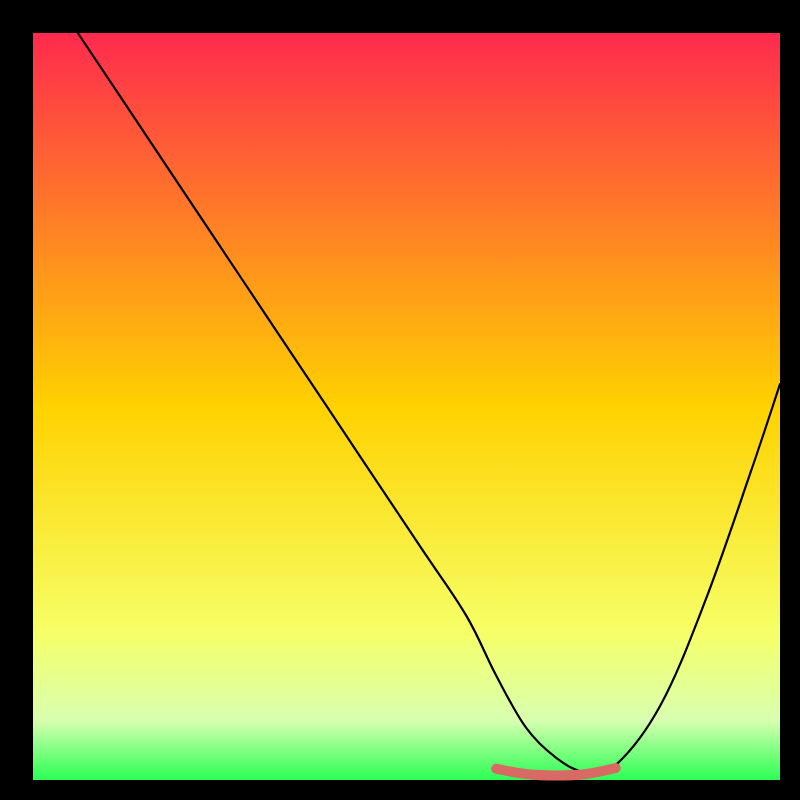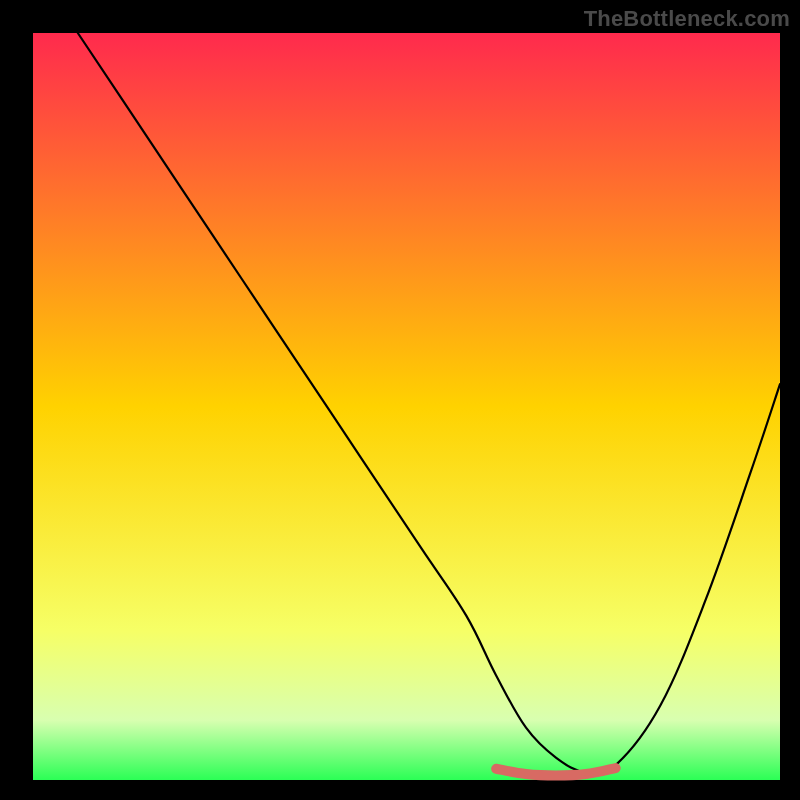--- a/index.html
+++ b/index.html
@@ -31,21 +31,20 @@
   svg {
     position: absolute;
     top: 0;
     left: 0;
   }
 </style>
 </head>
 <body>
 
 <div class="frame">
-  <div class="watermark">TheBottleneck.com</div>
   <svg id="chart-svg" width="800" height="800" viewBox="0 0 800 800">
       <defs>
         <linearGradient id="bg-grad" x1="0" y1="0" x2="0" y2="1">
           <stop offset="0%" stop-color="#ff2a4d"></stop>
           <stop offset="50%" stop-color="#ffd200"></stop>
           <stop offset="80%" stop-color="#f6ff66"></stop>
           <stop offset="92%" stop-color="#d8ffb0"></stop>
           <stop offset="100%" stop-color="#2bff55"></stop>
         </linearGradient>
       </defs>

